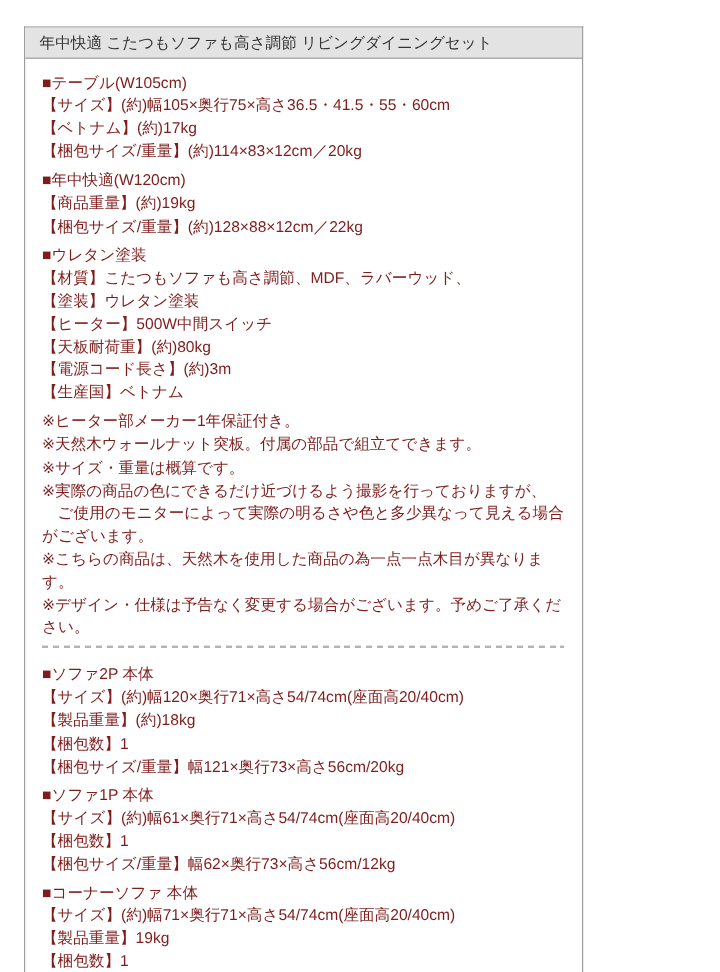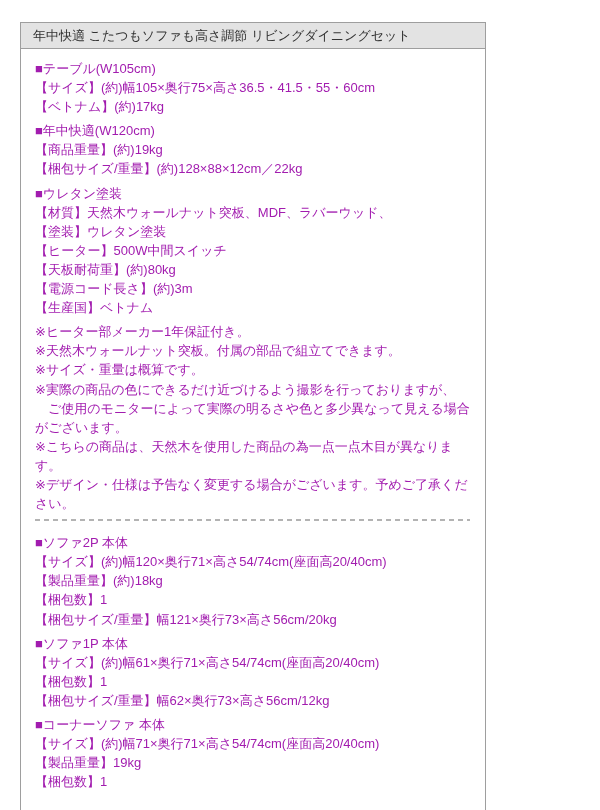--- a/index.html
+++ b/index.html
@@ -32,21 +32,21 @@
     border-bottom: 1px solid #9e9e9e;
     padding: 4px 12px 4px 12px;
     font-size: 13px;
     line-height: 17px;
     color: #333333;
   }
   .spec-panel-body {
     padding: 10px 13px 0 14px;
     font-size: 13px;
     line-height: 19.1px;
-    color: #a21caf;
+    color: #7f1d1d;
   }
   .sec { margin: 0 0 5px 0; }
   .sec .line { white-space: pre-wrap; }
   .dashed-divider {
     height: 2px;
     margin: 6px 2px 12px 0;
     background: repeating-linear-gradient(to right, #b3b3b3 0 5px, transparent 5px 9px);
   }
 </style>
 </head>
@@ -55,31 +55,32 @@
 <div class="spec-panel">
   <div class="spec-panel-header">
     <span>年中快適 こたつもソファも高さ調節 リビングダイニングセット</span>
   </div>
   <div class="spec-panel-body">
 
     <div class="sec">
       <div class="line">■テーブル(W105cm)</div>
       <div class="line">【サイズ】(約)幅105×奥行75×高さ36.5・41.5・55・60cm</div>
       <div class="line">【ベトナム】(約)17kg</div>
+      <div class="line">【梱包サイズ/重量】(約)114×83×12cm／20kg</div>
     </div>
 
     <div class="sec">
       <div class="line">■年中快適(W120cm)</div>
       <div class="line">【商品重量】(約)19kg</div>
       <div class="line">【梱包サイズ/重量】(約)128×88×12cm／22kg</div>
     </div>
 
     <div class="sec">
       <div class="line">■ウレタン塗装</div>
-      <div class="line">【材質】天然木ウォールナット突板、MDF、ラバーウッド、</div>
+      <div class="line">【材質】こたつもソファも高さ調節、MDF、ラバーウッド、</div>
       <div class="line">【塗装】ウレタン塗装</div>
       <div class="line">【ヒーター】500W中間スイッチ</div>
       <div class="line">【天板耐荷重】(約)80kg</div>
       <div class="line">【電源コード長さ】(約)3m</div>
       <div class="line">【生産国】ベトナム</div>
     </div>
 
     <div class="sec">
       <div class="line">※ヒーター部メーカー1年保証付き。</div>
       <div class="line">※天然木ウォールナット突板。付属の部品で組立てできます。</div>

